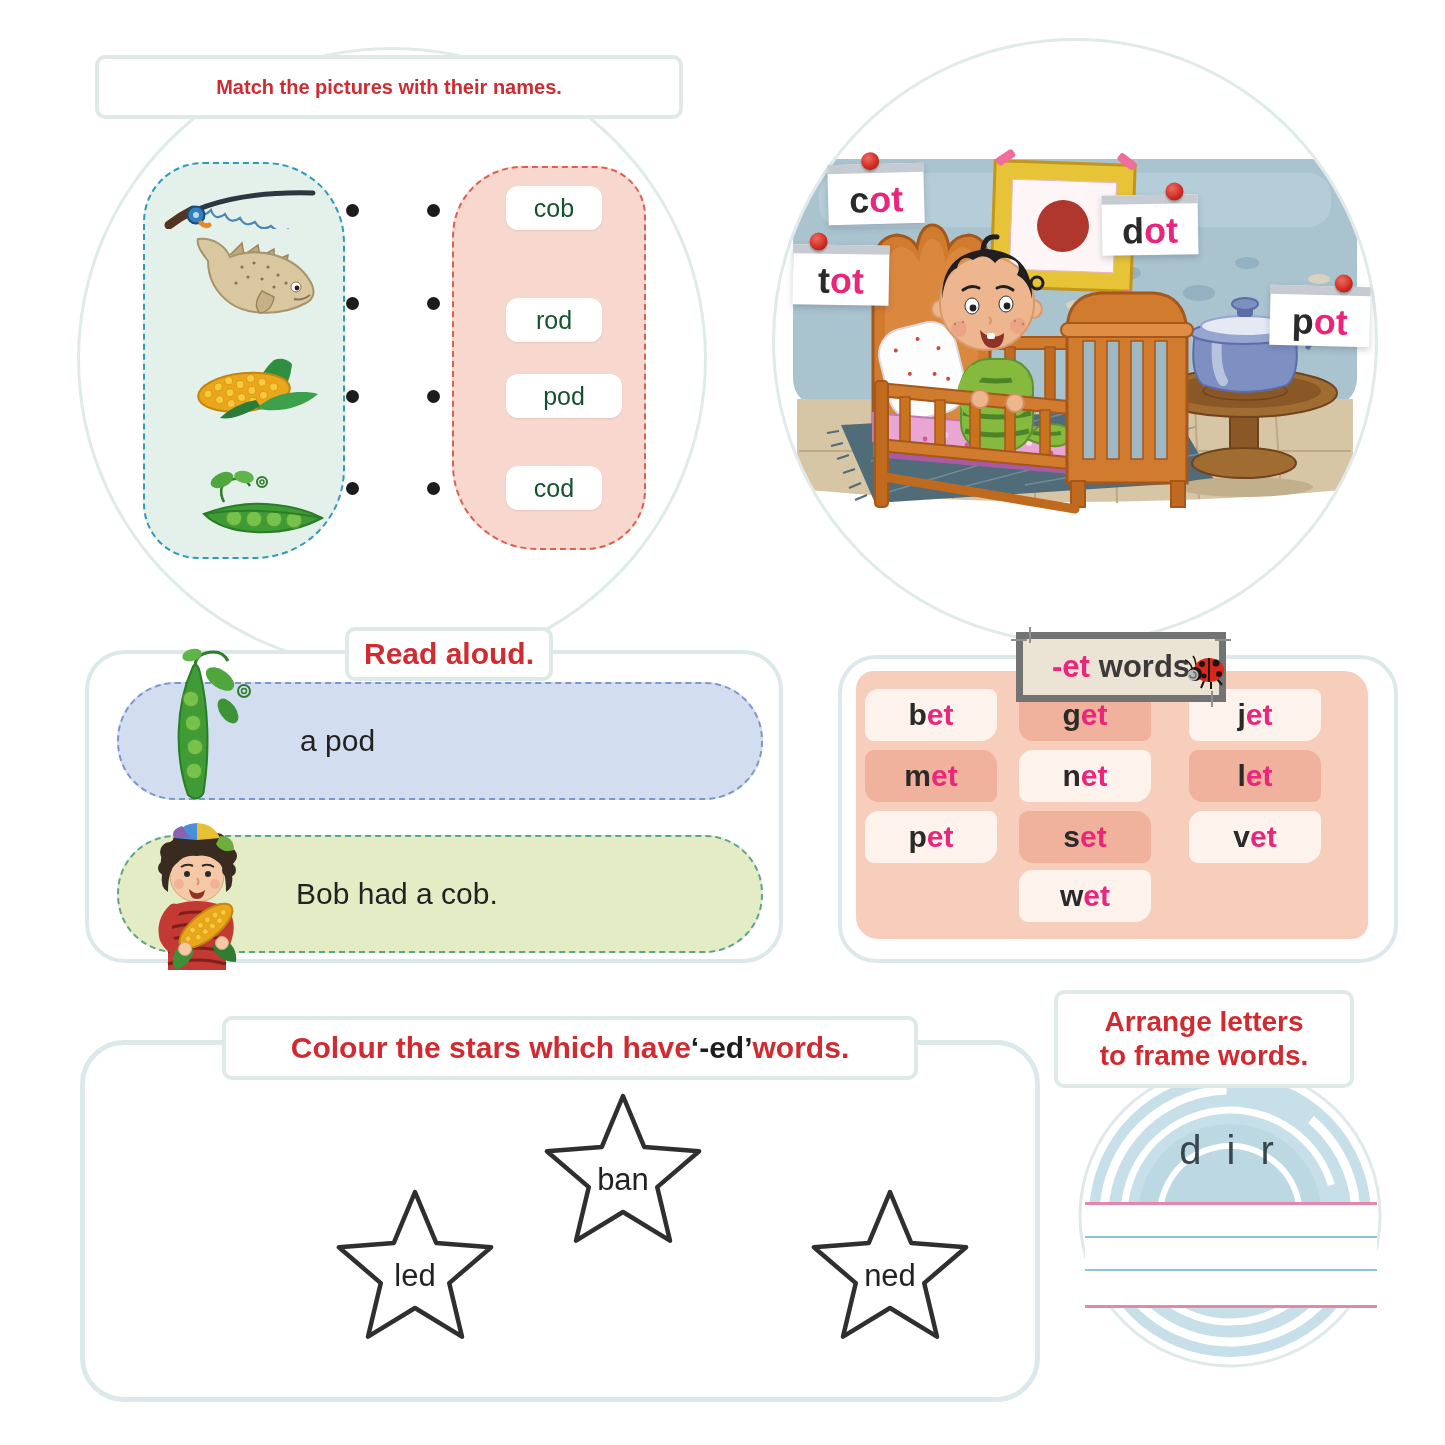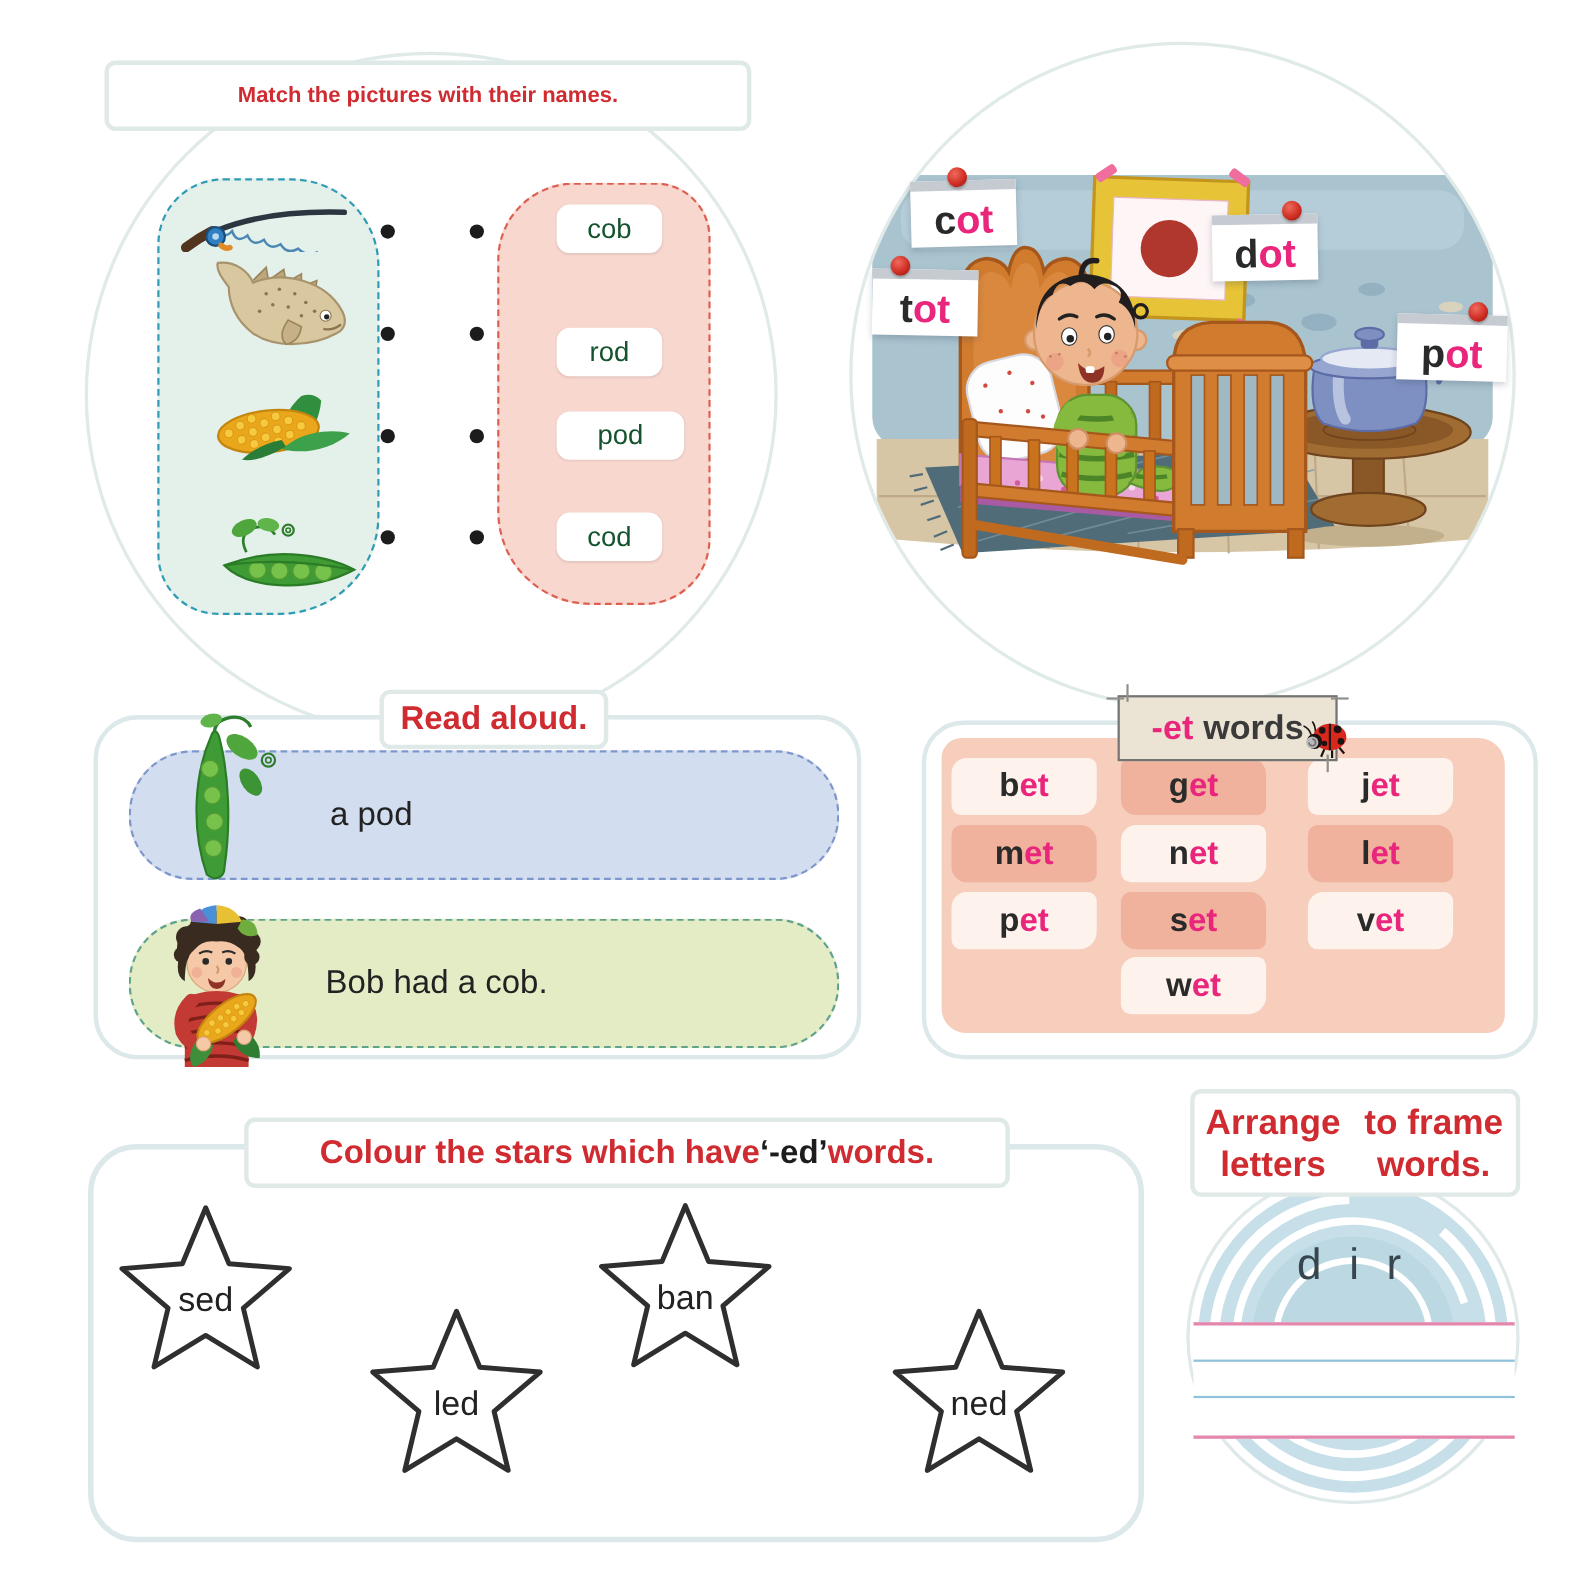--- a/index.html
+++ b/index.html
@@ -33,21 +33,21 @@
   .onset{color:#2a2a2a;} .rime{color:#e9257c;}
 
   
   .pill{border-radius:58px;z-index:1;}
   .pill-blue{background:#d2ddef;border:2px dashed #7e97cb;}
   .pill-green{background:#e3ecc5;border:2px dashed #5fa38b;}
   .read-text{font-size:30px;color:#222;z-index:3;}
 
   
   .salmon-panel{background:#f7cdbc;border-radius:18px 24px 16px 22px;}
-  .et-tag{background:#ebe3d3;border:2px solid #737373;z-index:7;
+  .et-tag{background:#ebe3d3;border:7px solid #737373;z-index:7;
           display:flex;align-items:center;justify-content:center;
           font-size:31px;font-weight:700;}
   .tick{position:absolute;background:#90908a;}
   .et-chip{width:132px;height:52px;display:flex;align-items:center;justify-content:center;
            font-size:30px;font-weight:600;z-index:2;}
   .et-chip.light{background:#fdf3ec;border-radius:14px 8px 16px 9px;}
   .et-chip.dark{background:#f0b19d;border-radius:9px 15px 8px 14px;}
 
   
   .star-wrap{width:186px;height:160px;z-index:2;}
@@ -523,46 +523,40 @@
       <span class="rime">et</span>
     </div>
 
   <div class="abs container-box" style="left:80px;top:1040px;width:950px;height:352px;border-radius:44px;border-width:5px;"></div>
   <div class="abs title-box" style="left:222px;top:1016px;width:688px;height:56px;font-size:30px;">
     <span>Colour the stars which have </span>
       <span style="color:#1d1d1d;">‘-ed’</span>
       <span> words.</span>
   </div>
 
-  <div class="abs star-wrap" style="left:94px;top:1092px;">
-    <svg width="186" height="160" viewBox="0 0 180 160">
-        <use href="#star-shape"></use>
-      </svg>
-    <div class="star-word">sed</div>
-  </div>
   <div class="abs star-wrap" style="left:530px;top:1090px;">
     <svg width="186" height="160" viewBox="0 0 180 160">
         <use href="#star-shape"></use>
       </svg>
     <div class="star-word">ban</div>
   </div>
   <div class="abs star-wrap" style="left:322px;top:1186px;text-decoration:underline;">
     <svg width="186" height="160" viewBox="0 0 180 160">
         <use href="#star-shape"></use>
       </svg>
     <div class="star-word">led</div>
   </div>
   <div class="abs star-wrap" style="left:797px;top:1186px;">
     <svg width="186" height="160" viewBox="0 0 180 160">
         <use href="#star-shape"></use>
       </svg>
     <div class="star-word">ned</div>
   </div>
 
-  <div class="abs title-box" style="left:1082px;top:990px;width:292px;height:90px;font-size:32px;flex-direction:row;line-height:1.2;">
+  <div class="abs title-box" style="left:1054px;top:990px;width:292px;height:90px;font-size:28px;flex-direction:column;line-height:1.2;">
     <span>Arrange letters</span>
     <span>to frame words.</span>
   </div>
 
   <svg class="abs" style="left:1062px;top:1062px;" width="336" height="308" viewBox="0 0 336 308">
     <circle cx="168" cy="154" r="150" fill="#ffffff" stroke="#e0e9ea" stroke-width="3"></circle>
     <circle cx="168" cy="154" r="141" fill="#c7dfe8"></circle>
     <circle cx="168" cy="154" r="126" fill="none" stroke="#ffffff" stroke-width="9" stroke-dasharray="700 160" transform="rotate(-50 168 154)"></circle>
     <circle cx="168" cy="154" r="106" fill="none" stroke="#ffffff" stroke-width="7" stroke-dasharray="560 130" transform="rotate(40 168 154)"></circle>
     <circle cx="168" cy="154" r="92" fill="#bcd9e3"></circle>

